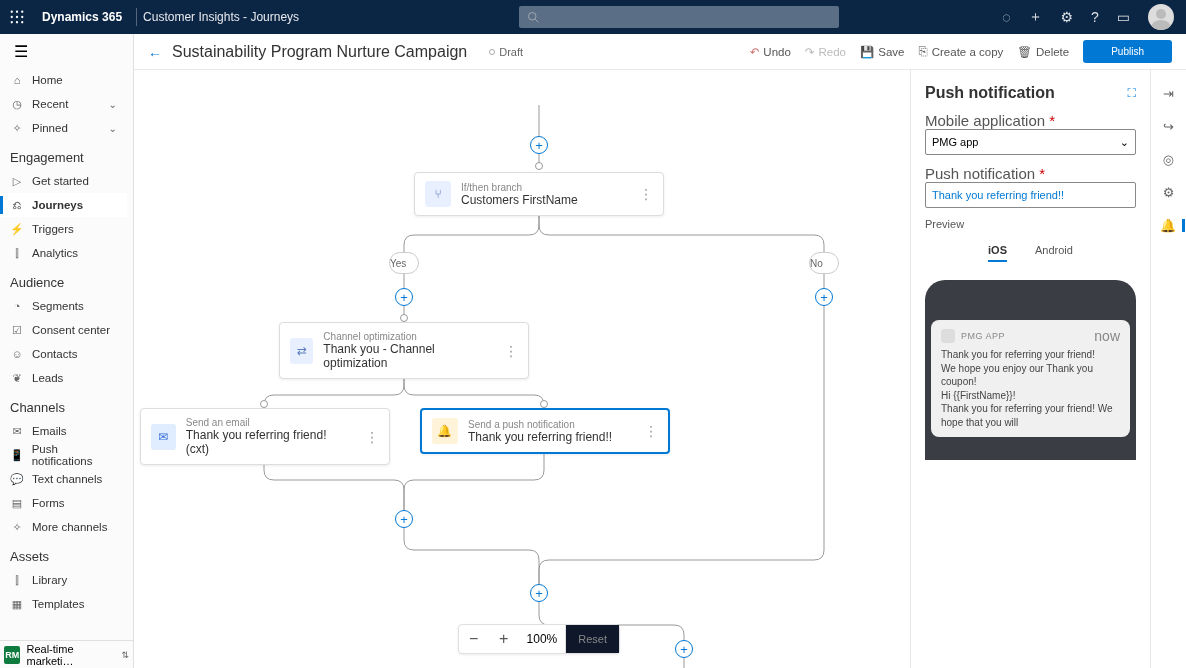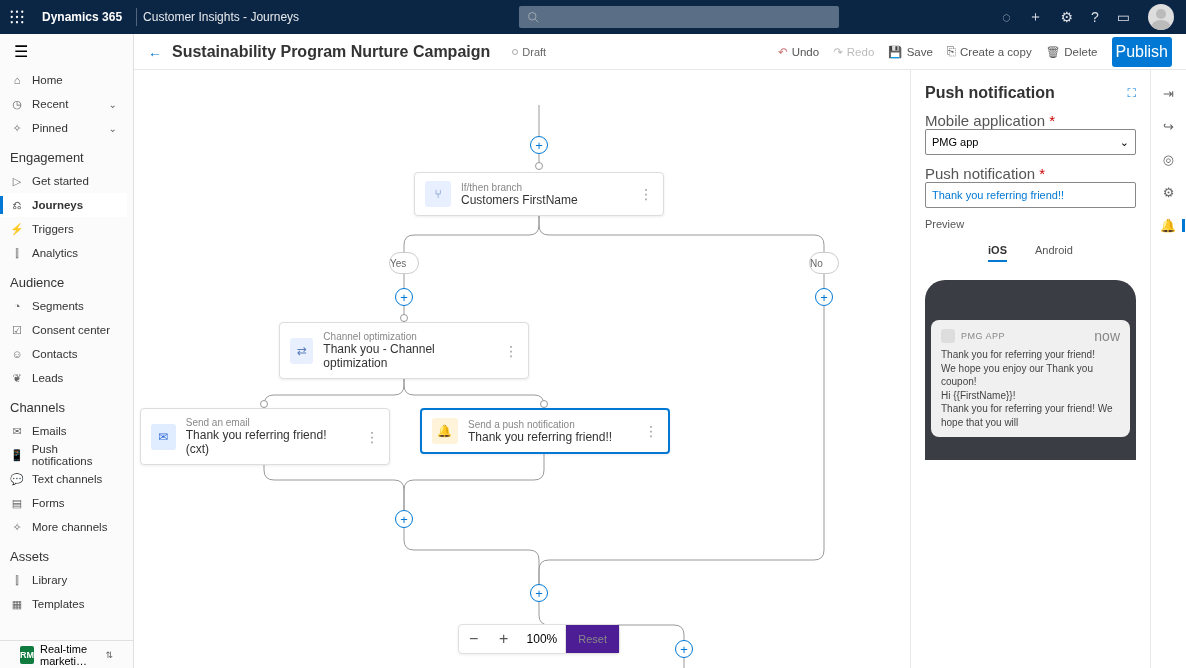--- a/index.html
+++ b/index.html
@@ -27,35 +27,35 @@
     .sidebar-toggle { height: 34px; display: flex; align-items: center; padding-left: 14px; cursor: pointer; }
     .sidebar-scroll { flex: 1; overflow-y: auto; padding-right: 6px; }
     .sidebar-scroll::-webkit-scrollbar { width: 8px; }
     .sidebar-scroll::-webkit-scrollbar-thumb { background: #c0c0c0; border-radius: 4px; }
     .nav-item { display: flex; align-items: center; height: 24px; padding: 0 10px; font-size: 11.5px; color: #333; cursor: pointer; gap: 8px; position: relative; }
     .nav-item.active { background: #fff; font-weight: 600; }
     .nav-item.active::before { content: ''; position: absolute; left: 0; top: 3px; bottom: 3px; width: 3px; background: #0078d4; }
     .nav-icon { width: 14px; display: flex; justify-content: center; color: #666; font-size: 11px; }
     .nav-chevron { margin-left: auto; font-size: 10px; color: #666; }
     .nav-header { font-size: 13px; color: #333; padding: 10px 10px 4px; font-weight: 400; }
-    .area-switch { height: 28px; border-top: 1px solid #e0e0e0; display: flex; align-items: center; padding: 0 20px; font-size: 11px; cursor: pointer; gap: 6px; }
+    .area-switch { height: 28px; border-top: 1px solid #e0e0e0; display: flex; align-items: center; padding: 0 4px; font-size: 11px; cursor: pointer; gap: 6px; }
     .area-badge { width: 18px; height: 18px; background: #0f7b3e; color: #fff; font-size: 9px; display: flex; align-items: center; justify-content: center; border-radius: 2px; font-weight: 600; }
     .area-updown { margin-left: auto; font-size: 9px; color: #666; }
     
     
     .content { flex: 1; display: flex; flex-direction: column; position: relative; }
     .cmd-bar { height: 36px; border-bottom: 1px solid #e8e8e8; display: flex; align-items: center; padding: 0 14px; gap: 10px; }
     .back-btn { color: #0078d4; cursor: pointer; font-size: 14px; }
-    .page-title { font-size: 16px; font-weight: 700; color: #333; }
+    .page-title { font-size: 16px; font-weight: 400; color: #333; }
     .draft-pill { margin-left: 12px; font-size: 11px; color: #666; display: flex; align-items: center; gap: 4px; }
     .draft-dot { width: 6px; height: 6px; border: 1px solid #aaa; border-radius: 50%; }
     .cmd-right { margin-left: auto; display: flex; align-items: center; gap: 14px; font-size: 11.5px; color: #555; }
     .cmd-btn { display: flex; align-items: center; gap: 4px; cursor: pointer; }
     .cmd-btn.disabled { opacity: 0.4; }
-    .publish-btn { background: #0078d4; color: #fff; padding: 6px 4px; border-radius: 3px; border: none; cursor: pointer; font-size: 16px; }
+    .publish-btn { background: #0078d4; color: #fff; padding: 6px 28px; border-radius: 3px; border: none; cursor: pointer; font-size: 10px; }
     
     
     .canvas-wrap { flex: 1; display: flex; position: relative; background: #fff; }
     .canvas { flex: 1; position: relative; overflow: hidden; }
     .canvas svg.lines { position: absolute; top: 0; left: 0; width: 100%; height: 100%; pointer-events: none; }
     
     
     .flow-node { position: absolute; background: #fff; border: 1px solid #ddd; border-radius: 4px; box-shadow: 0 1px 3px rgba(0,0,0,0.08); display: flex; align-items: center; padding: 8px 10px; gap: 10px; min-height: 40px; }
     .flow-node.selected { border: 2px solid #0078d4; }
     .node-icon { width: 26px; height: 26px; display: flex; align-items: center; justify-content: center; border-radius: 3px; font-size: 12px; }
@@ -68,21 +68,21 @@
     .node-title { font-size: 12px; color: #333; }
     .node-more { margin-left: auto; color: #999; font-size: 14px; padding-left: 10px; cursor: pointer; }
     .decision { position: absolute; width: 30px; height: 22px; border: 1px solid #ccc; border-radius: 11px; background: #fff; display: flex; align-items: center; justify-content: flex-start; font-size: 10px; color: #666; }
     .plus-btn { position: absolute; width: 18px; height: 18px; border: 1px solid #0078d4; border-radius: 50%; background: #fff; color: #0078d4; display: flex; align-items: center; justify-content: center; font-size: 13px; cursor: pointer; }
     .circle-dot { position: absolute; width: 8px; height: 8px; border: 1px solid #999; border-radius: 50%; background: #fff; }
     
     
     .zoom-ctrl { position: absolute; bottom: 14px; right: 290px; background: #fff; border: 1px solid #e0e0e0; border-radius: 4px; display: flex; align-items: center; height: 30px; box-shadow: 0 1px 3px rgba(0,0,0,0.08); }
     .zoom-btn { width: 30px; display: flex; align-items: center; justify-content: center; cursor: pointer; font-size: 16px; color: #555; }
     .zoom-val { padding: 0 8px; font-size: 12px; }
-    .reset-btn { padding: 0 12px; border-left: 1px solid #e0e0e0; height: 100%; display: flex; align-items: center; font-size: 11px; color: #888; cursor: pointer; background: #4c1d95; }
+    .reset-btn { padding: 0 12px; border-left: 1px solid #e0e0e0; height: 100%; display: flex; align-items: center; font-size: 11px; color: #888; cursor: pointer; background: #0f172a; }
     
     
     .right-panel { width: 240px; border-left: 1px solid #e8e8e8; padding: 14px; display: flex; flex-direction: column; gap: 10px; }
     .rp-header { display: flex; align-items: center; justify-content: space-between; }
     .rp-title { font-size: 16px; font-weight: 600; color: #333; }
     .rp-expand { color: #0078d4; cursor: pointer; font-size: 12px; }
     .form-label { font-size: 15px; color: #555; }
     .req { color: #c00; }
     .form-select { height: 26px; border: 1px solid #888; border-radius: 2px; font-size: 11px; padding: 0 6px; display: flex; align-items: center; justify-content: space-between; cursor: pointer; }
     .form-input { height: 26px; border: 1px solid #888; border-radius: 2px; font-size: 11px; padding: 0 6px; color: #0078d4; display: flex; align-items: center; }

